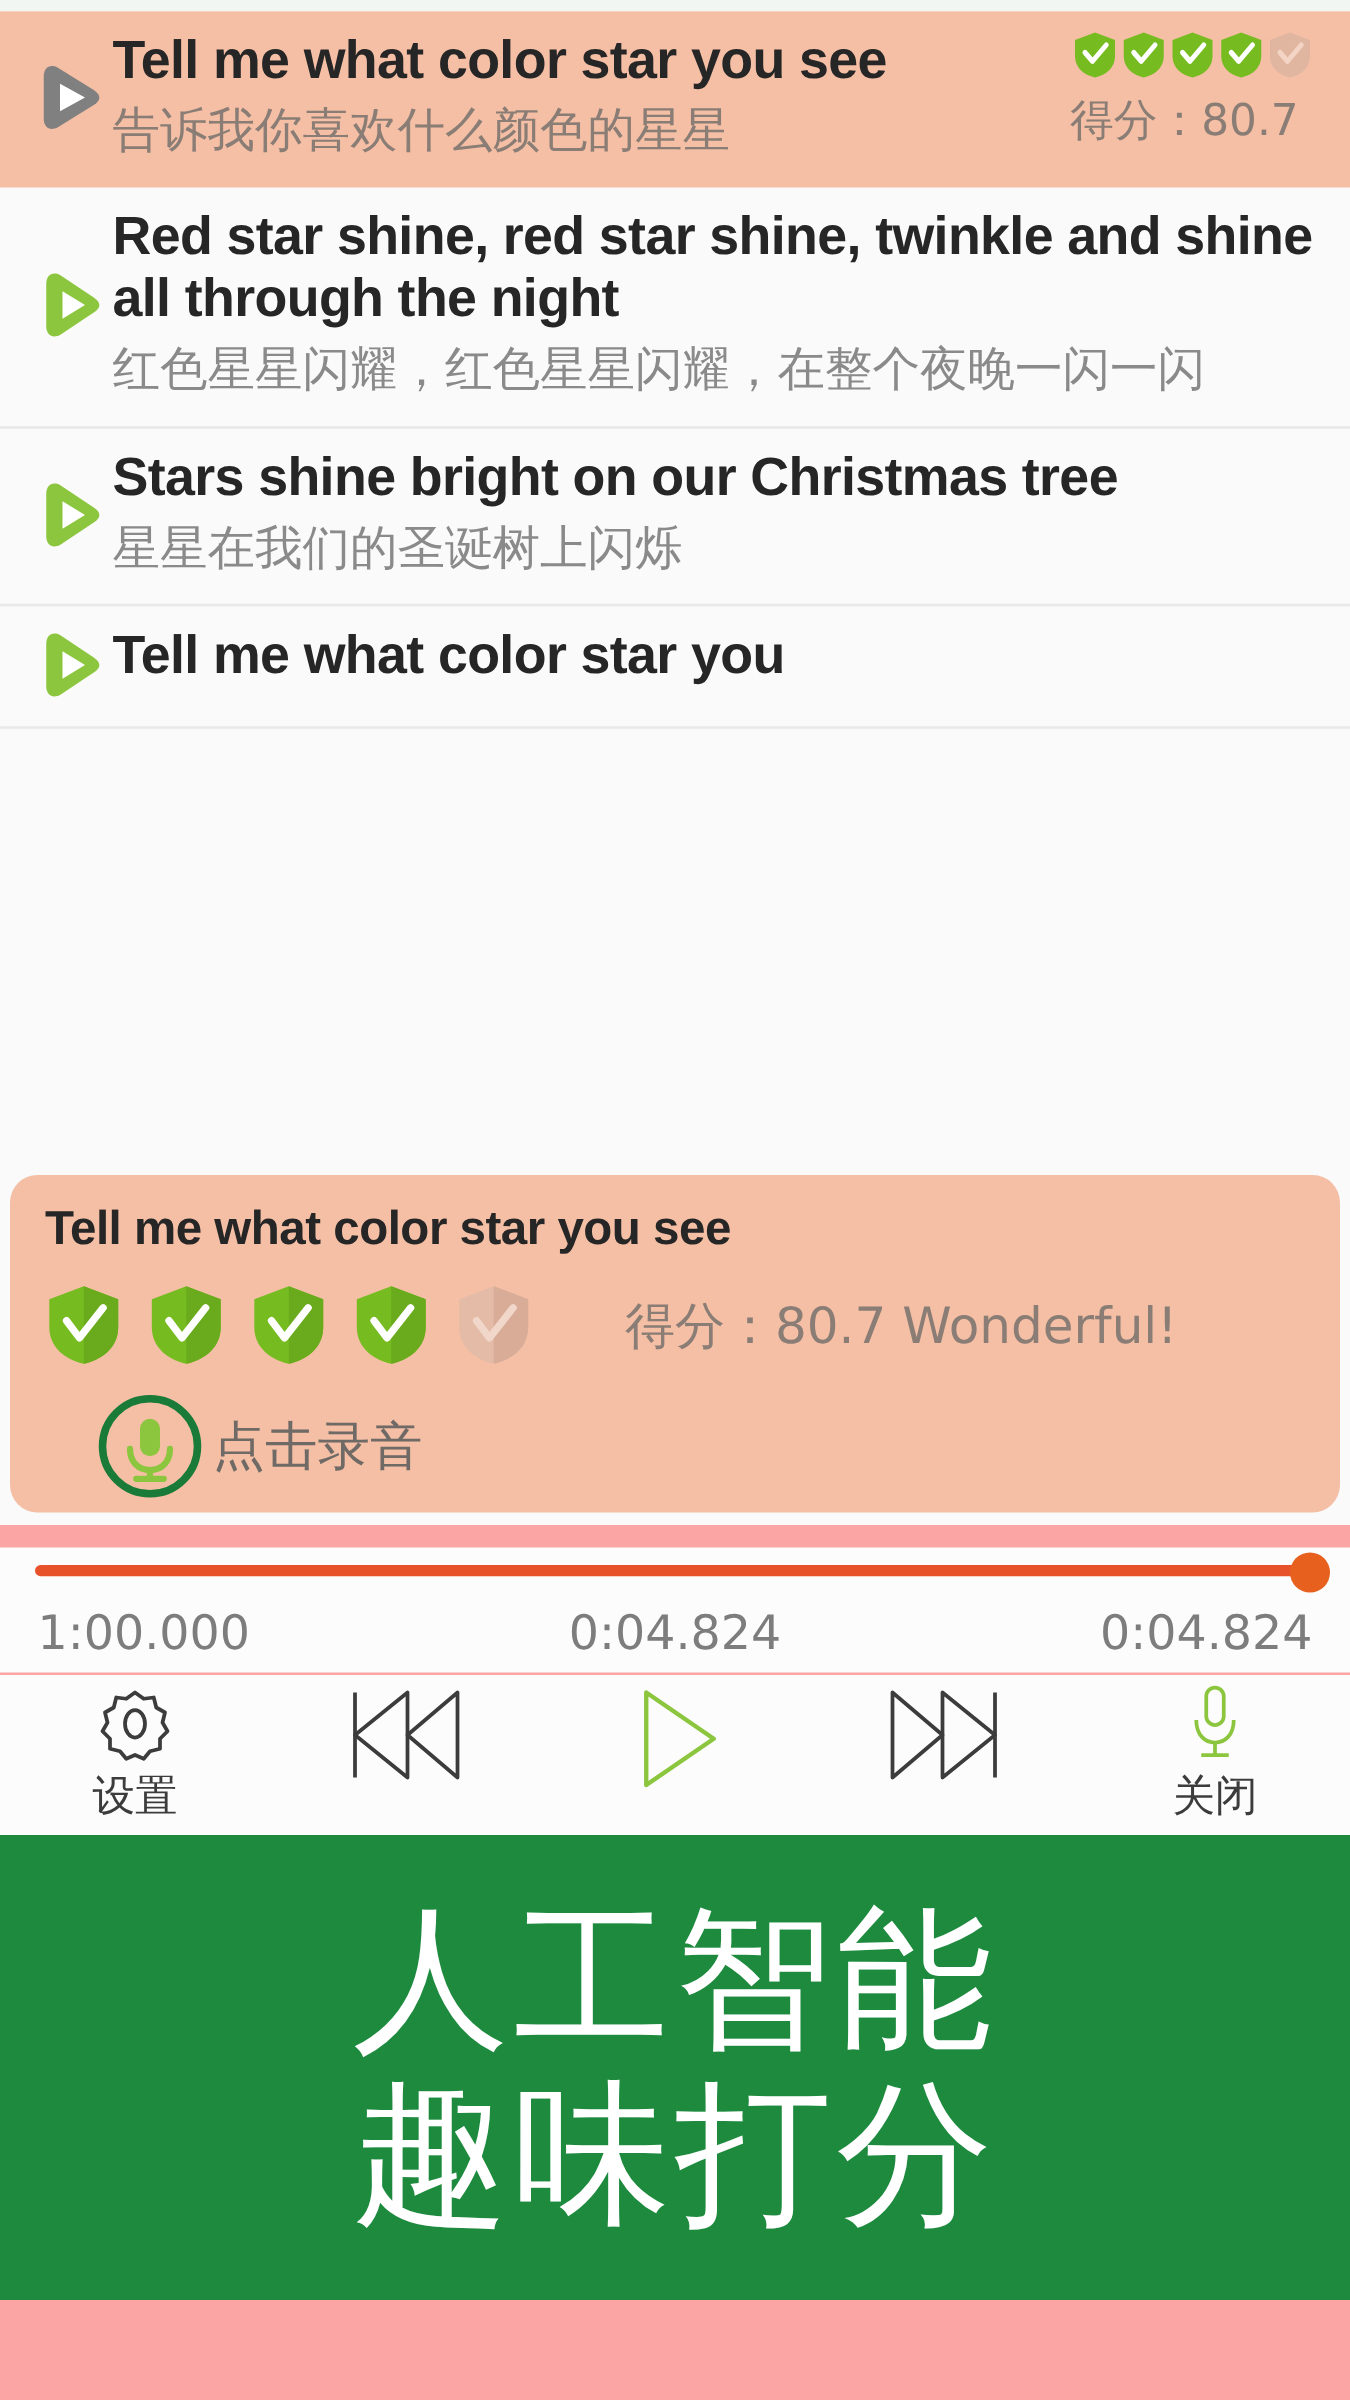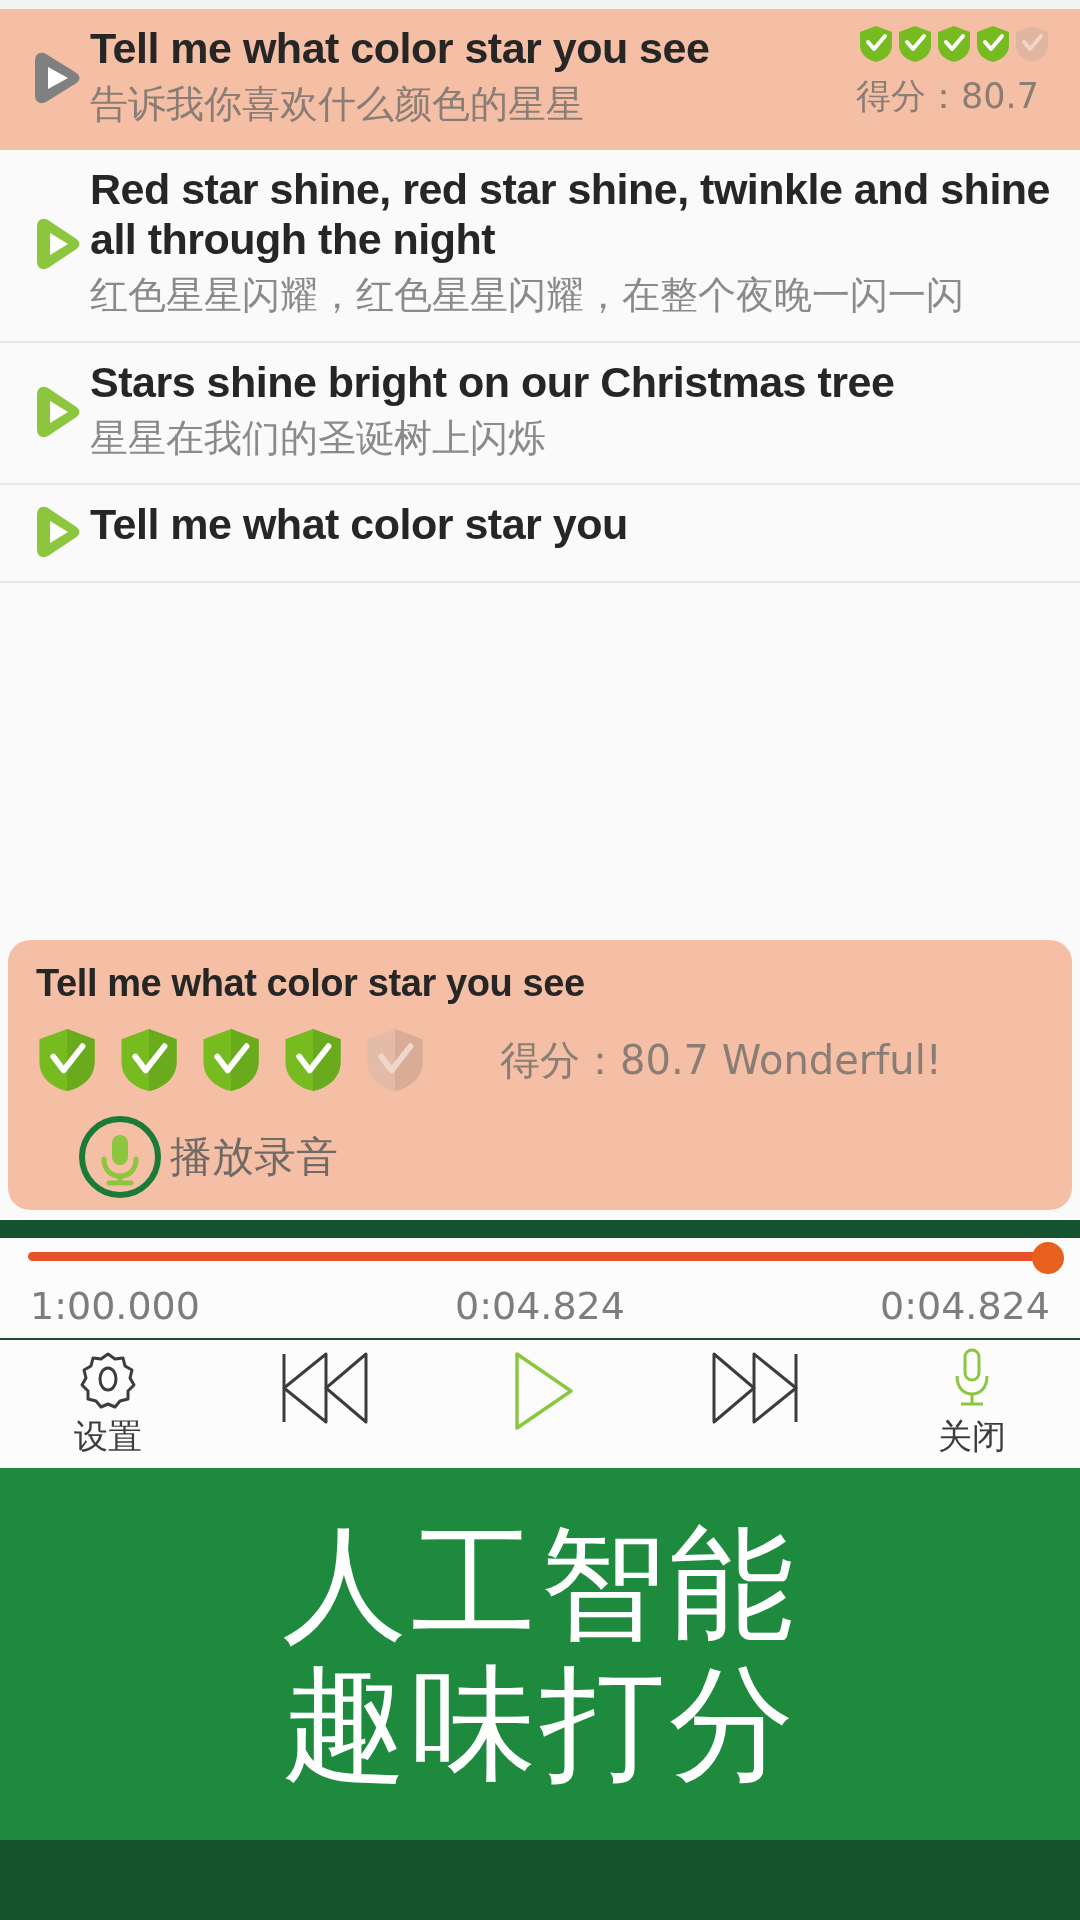--- a/index.html
+++ b/index.html
@@ -2,21 +2,21 @@
 <html><head>
 <meta charset="utf-8">
 <style>
   * { box-sizing: border-box; margin: 0; padding: 0; }
   html, body {
     width: 1080px; height: 1920px;
     background: #ffffff;
     font-family: "Liberation Sans", "DejaVu Sans", sans-serif;
     overflow: hidden;
   }
-  #app { position: relative; width: 1080px; height: 1920px; background: #14532d; }
+  #app { position: relative; width: 1080px; height: 1920px; background: #fca5a5; }
 
   
   .top-strip { position:absolute; top:0; left:0; width:1080px; height:9px; background:#f2f6f2; }
 
   
   .sentence-list { position:absolute; top:9px; left:0; width:1080px; height:1211px; background:#fafafa; overflow:hidden; }
 
   .sentence-row { display:flex; align-items:flex-start; padding:14px 18px 20px 18px; border-bottom:2px solid #e8e8e8; position:relative; }
   .sentence-row.active { background:#f4bfa5; border-bottom:none; }
 
@@ -209,21 +209,21 @@
       <div class="action-btn">
         <span class="rec-icon">
           <svg viewBox="0 0 88 88" width="88" height="88">
             <circle cx="44" cy="44" r="38" fill="none" stroke="#1a7a37" stroke-width="6"></circle>
             <rect x="36" y="22" width="16" height="30" rx="8" fill="#8cc63f"></rect>
             <path d="M28 46 C28 57 35 63 44 63 C53 63 60 57 60 46" stroke="#8cc63f" stroke-width="5" fill="none" stroke-linecap="round"></path>
             <line x1="44" y1="63" x2="44" y2="70" stroke="#8cc63f" stroke-width="5"></line>
             <line x1="33" y1="70" x2="55" y2="70" stroke="#8cc63f" stroke-width="5" stroke-linecap="round"></line>
           </svg>
         </span>
-        <span class="label">播放录音</span>
+        <span class="label">点击录音</span>
       </div>
 
       <span class="gap-between"></span>
 
     </div>
   </div>
 
   <div class="progress-wrap">
     <div class="prog-track"></div>
     <div class="prog-thumb"></div>

